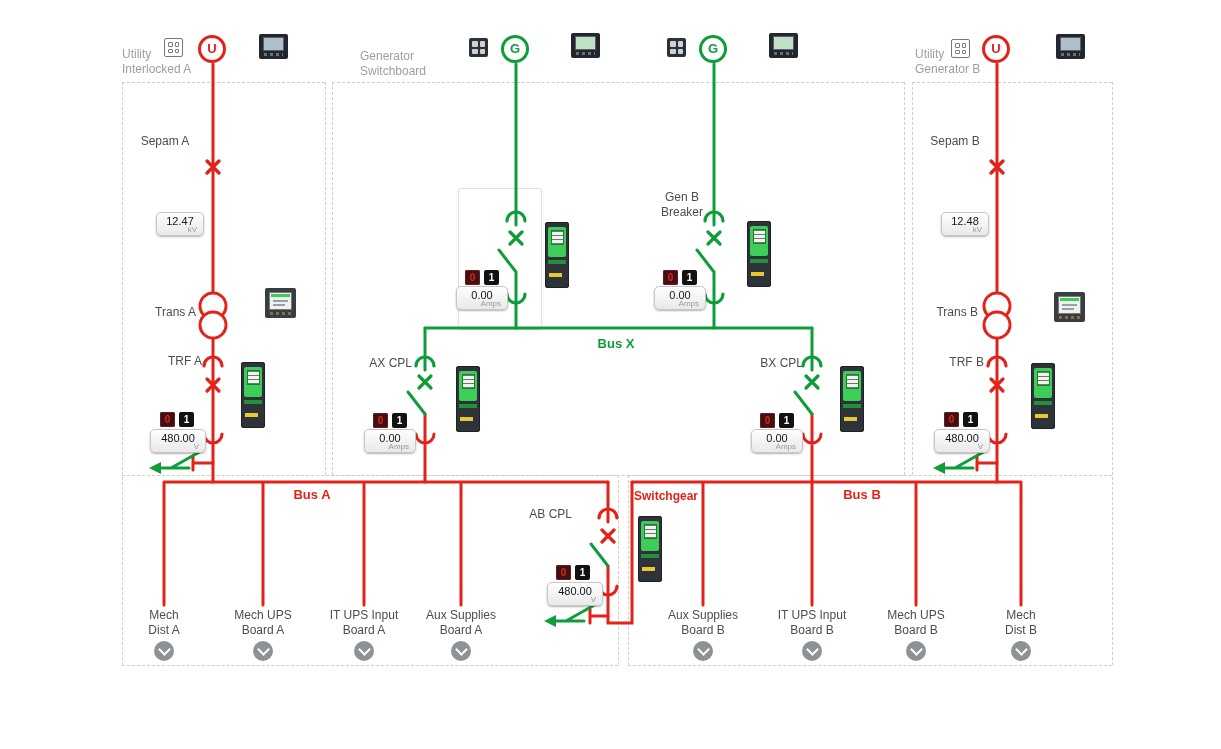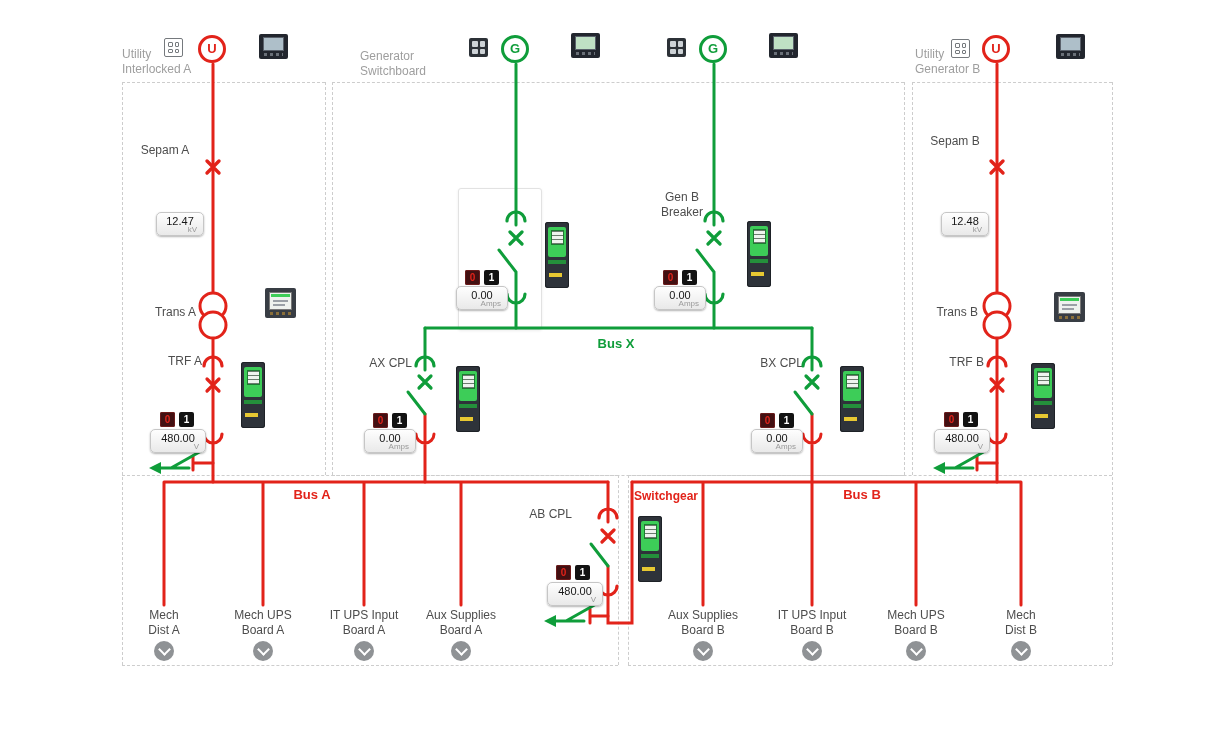--- a/index.html
+++ b/index.html
@@ -182,21 +182,21 @@
       <span></span>
       <span></span>
       <span></span>
     </div>
   <div class="src src-red" style="left:982px;top:25px"><span>U</span></div>
   <div class="icon-meter" style="left:1056px;top:24px">
       <span class="scr blue"></span>
       <span class="dots"></span>
     </div>
 
-  <div class="lbl ctr" style="left:120px;top:133px;width:90px">
+  <div class="lbl ctr" style="left:120px;top:124px;width:90px">
       <span>Sepam A</span>
     </div>
   <div class="vbox" style="left:156px;top:202px;width:34px">
     <span class="vnum">12.47</span>
     <span class="vunit">kV</span>
   </div>
   <div class="lbl rt" style="left:116px;top:295px;width:80px">
       <span>Trans A</span>
     </div>
   <div class="icon-pm" style="left:265px;top:278px">

